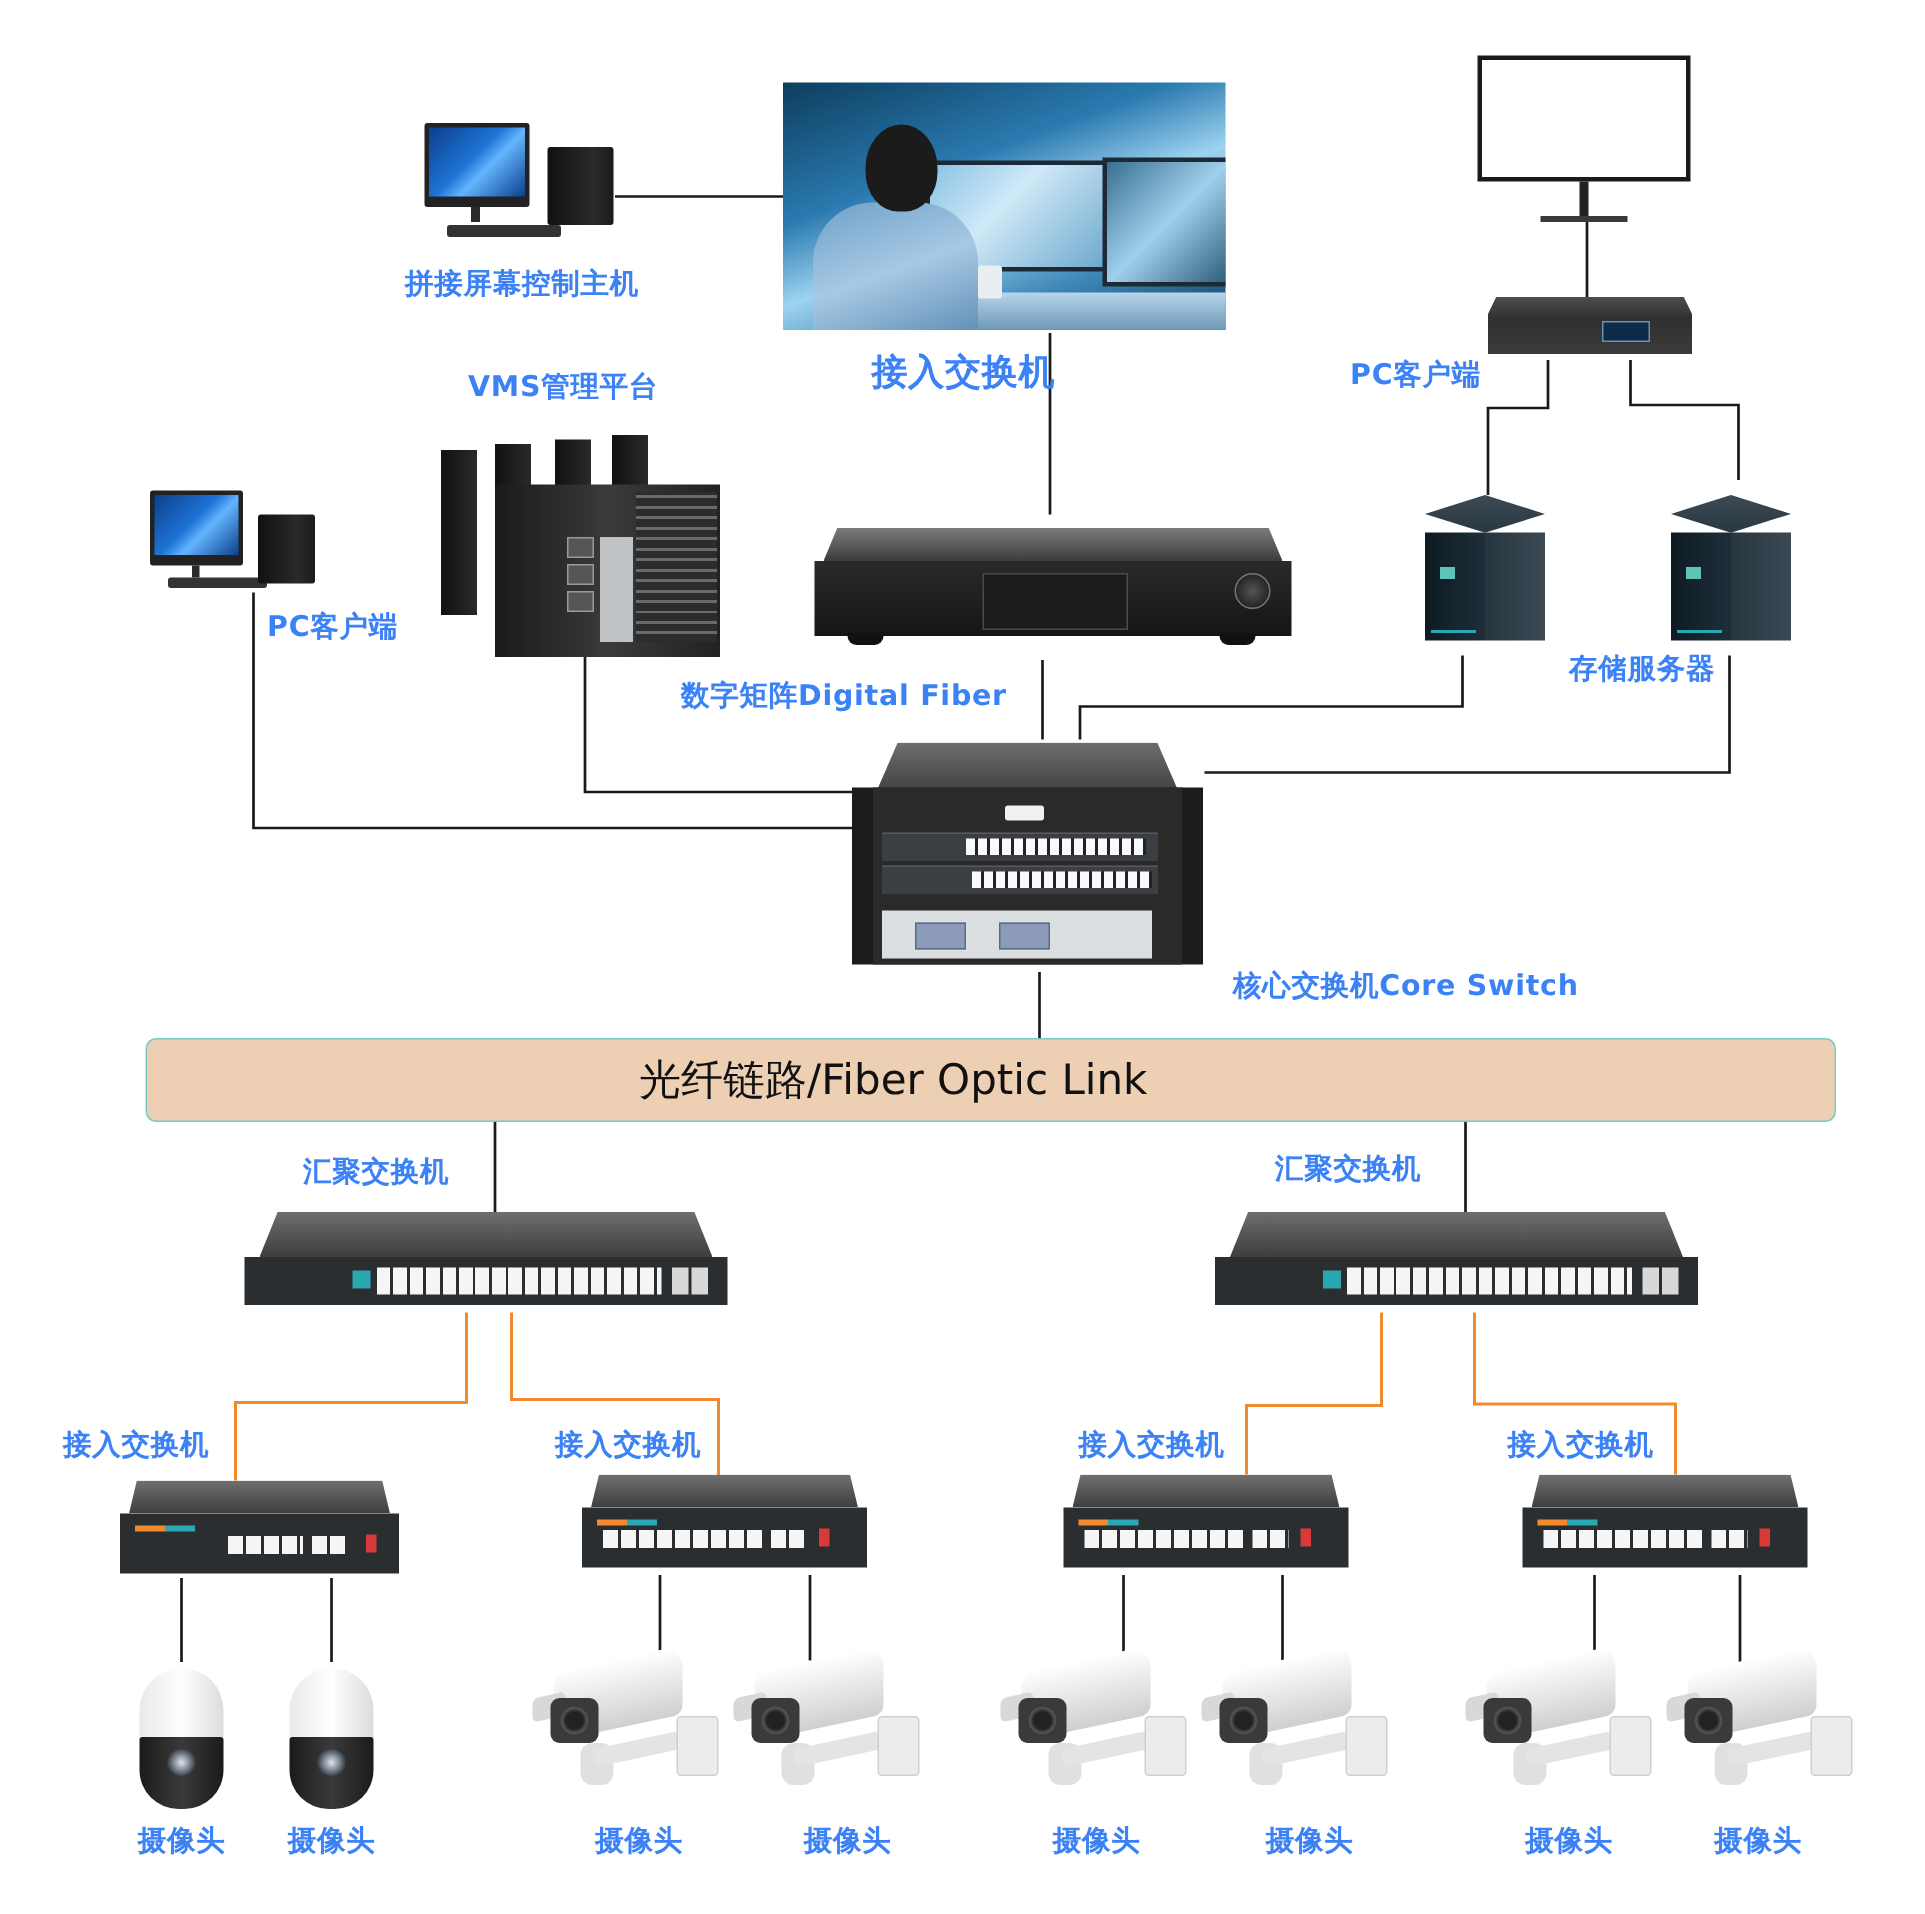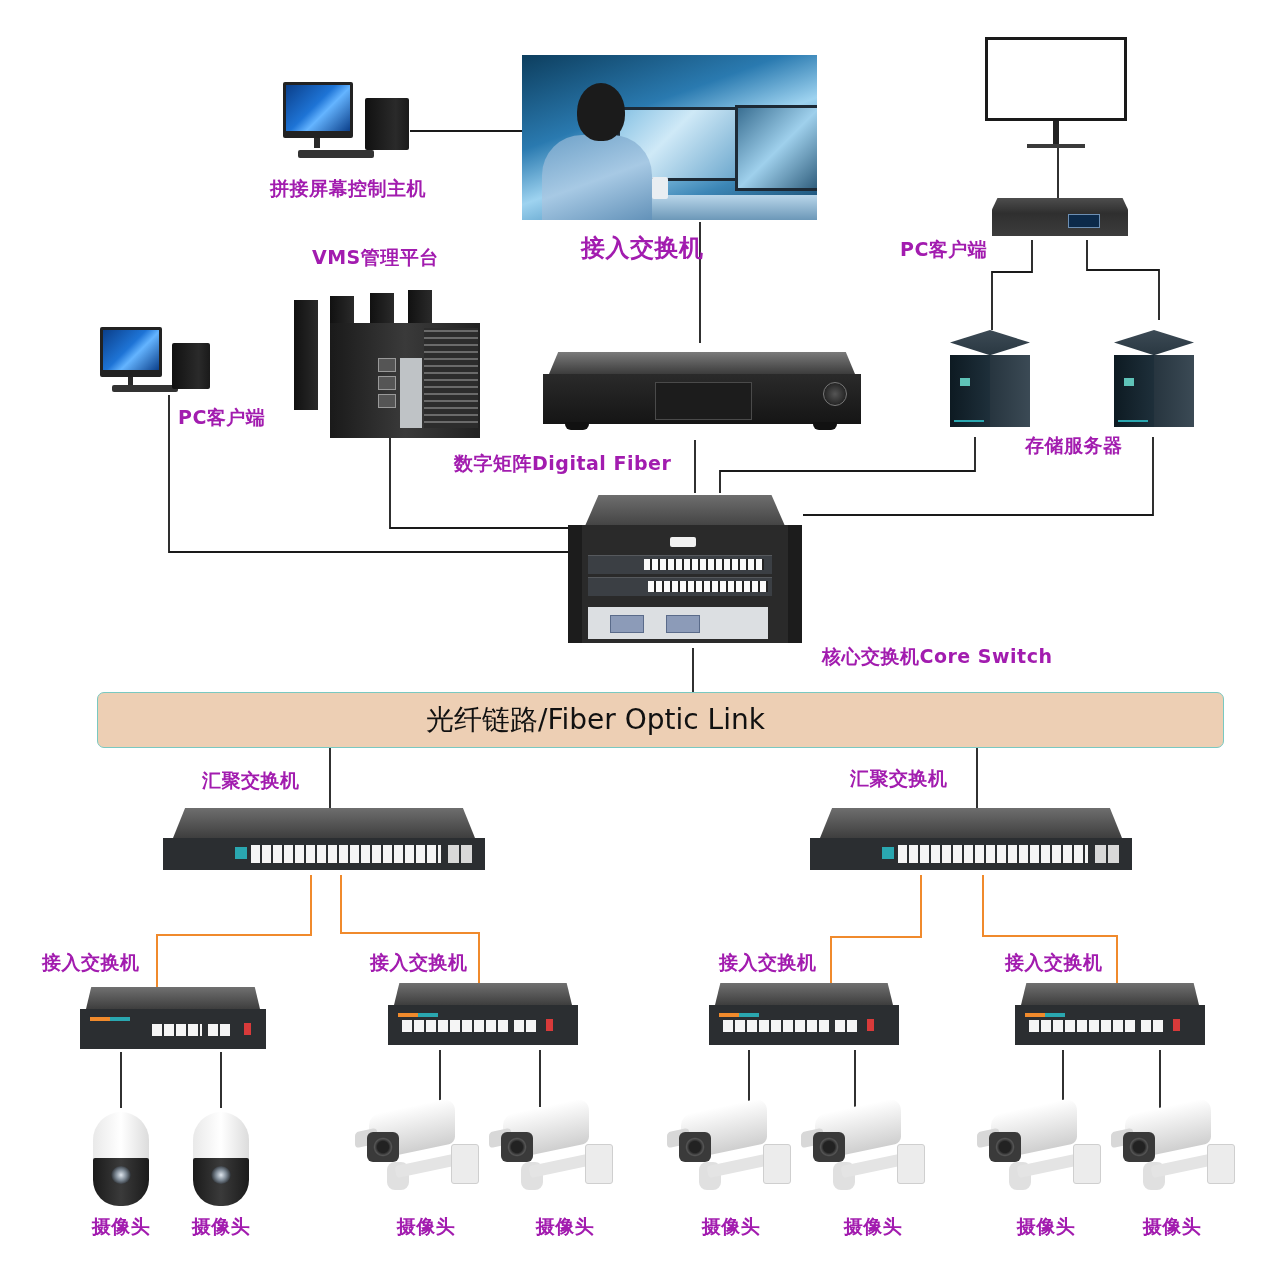--- a/index.html
+++ b/index.html
@@ -1,20 +1,20 @@
 <!DOCTYPE html>
 <html><head>
 <meta charset="utf-8">
 <style>
   html, body { margin:0; padding:0; background:#ffffff; }
   body { width:1283px; height:1276px; position:relative; overflow:hidden;
          font-family:"DejaVu Sans", "Liberation Sans", sans-serif; color:#111; }
   .abs { position:absolute; }
   svg.wires { position:absolute; left:0; top:0; width:1283px; height:1276px; }
-  .label { position:absolute; white-space:nowrap; font-size:19px; color:#a21caf; font-weight:600; letter-spacing:0.5px; }
+  .label { position:absolute; white-space:nowrap; font-size:19px; color:#3b82f6; font-weight:600; letter-spacing:0.5px; }
   .label.big { font-size:24px; font-weight:600; }
   .label.center { transform:translateX(-50%); }
   .fiber { position:absolute; left:97px; top:692px; width:1127px; height:56px;
            background:#edcfb4; border:1.5px solid #79c9c1; border-radius:7px; box-sizing:border-box;padding-left:44px; }
   .fiber-text { position:absolute; left:0; right:0; top:8px; text-align:center;
                 font-size:28px; font-weight:500; color:#111; padding-right:130px; }
 
   
   .monitor-frame { position:absolute; background:#222; border-radius:2px; }
   .screen-win { position:absolute; background:linear-gradient(135deg,#0b3f8a 0%,#1e74d6 45%,#64b4ff 60%,#0b3f8a 100%); }
@@ -206,21 +206,21 @@
     <div class="led"></div>
     <div class="stripe"></div>
 </div>
 <div class="srv" style="left:1110px;top:330px;">
   <div class="top"></div>
     <div class="l"></div>
     <div class="r"></div>
     <div class="led"></div>
     <div class="stripe"></div>
 </div>
-<div class="label" style="left:1025px;top:433px;">存储服务器</div>
+<div class="label" style="left:1046px;top:433px;">存储服务器</div>
 
 <div class="core">
   <div class="hood"></div>
   <div class="ears"></div>
   <div class="body"></div>
   <div class="handle"></div>
   <div class="card" style="top:60px;">
       <div class="ports"></div>
     </div>
   <div class="card" style="top:82px;">

